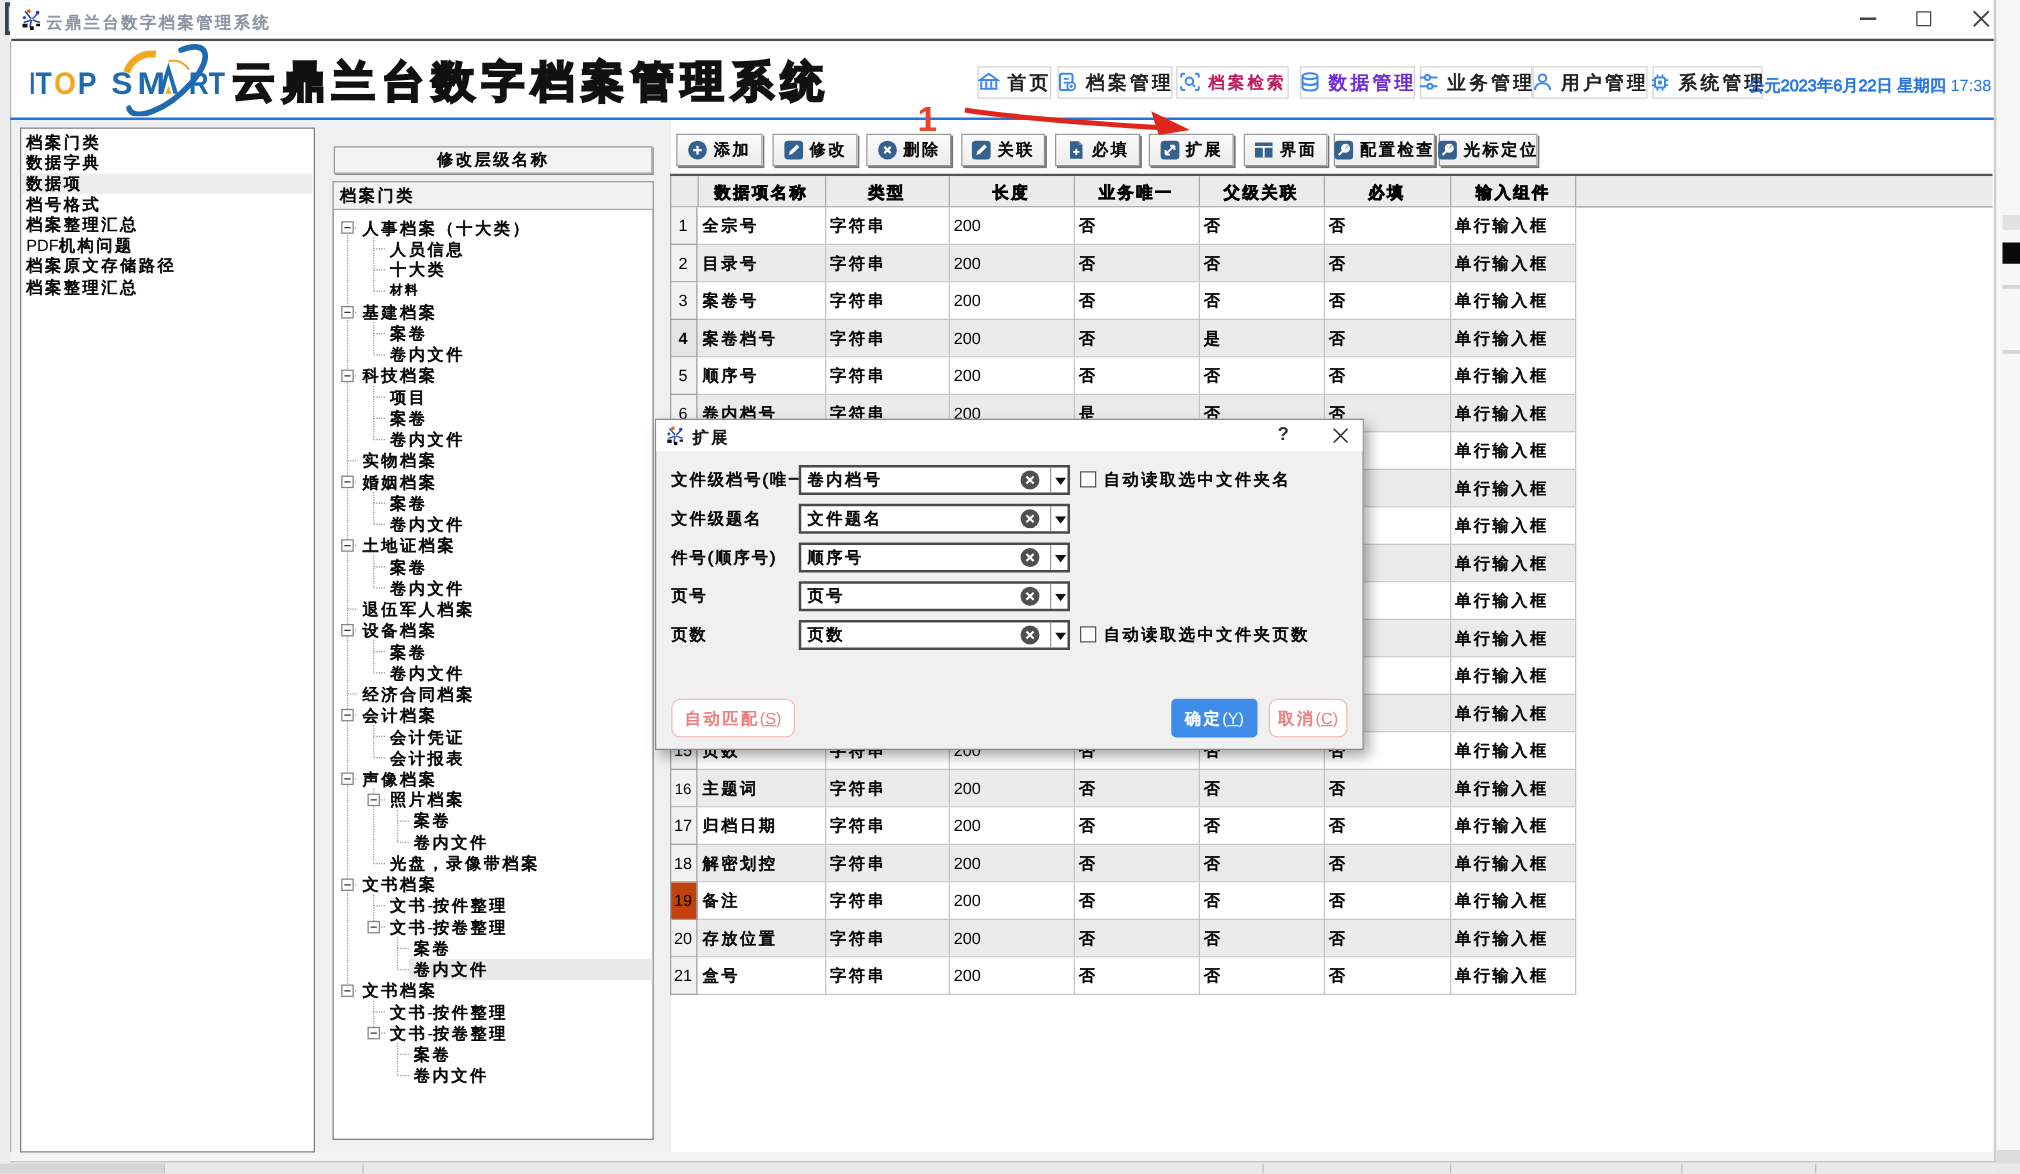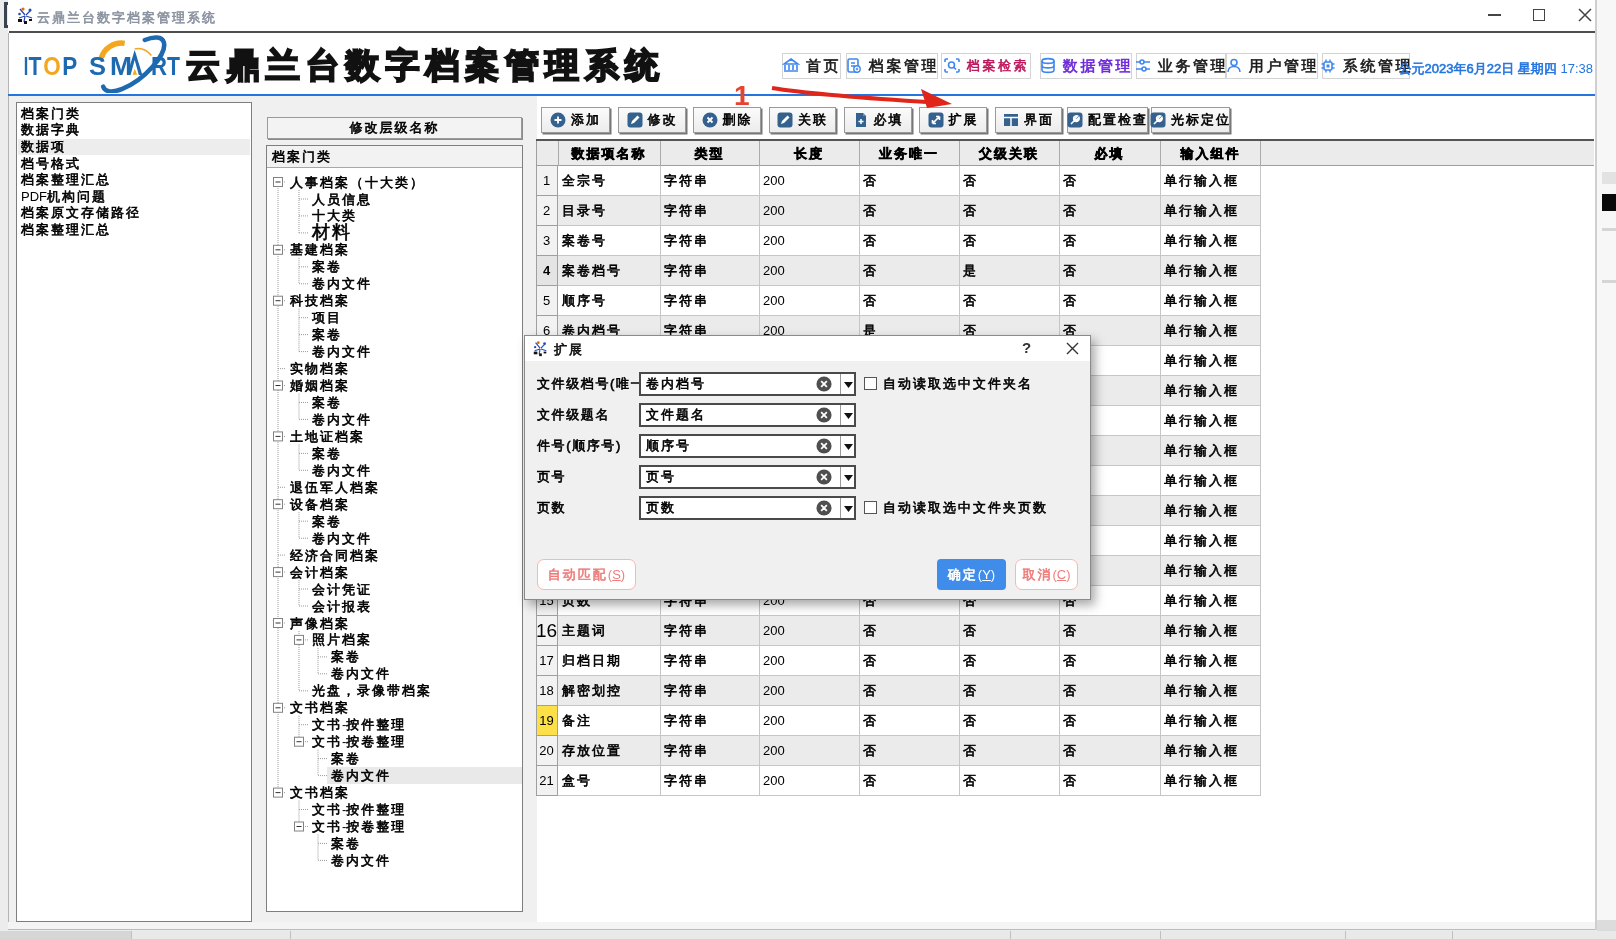--- a/index.html
+++ b/index.html
@@ -142,21 +142,21 @@
 <div class="abs" style="left:18px;top:205.3px;width:232px;height:16.6px;font-size:13px;color:#000;line-height:16.6px;padding-left:3px"><span class="cjk">档案原文存储路径</span></div>
 <div class="abs" style="left:18px;top:221.9px;width:232px;height:16.6px;font-size:13px;color:#000;line-height:16.6px;padding-left:3px"><span class="cjk">档案整理汇总</span></div>
 <div class="abs" style="left:267px;top:117px;width:255px;height:22px;background:#f3f3f3;border:1px solid #9a9a9a;box-shadow:1px 1px 0 #8a8a8a;font-size:13px;display:flex;align-items:center;justify-content:center">
     <span class="cjk">修改层级名称</span>
   </div>
 <div class="abs" style="left:266px;top:145px;width:257px;height:767px;background:#fff;border:1px solid #7e7e7e"></div>
 <div class="abs" style="left:267px;top:146px;width:255px;height:22px;background:#f2f2f2;border-bottom:1px solid #a8a8a8;font-size:13px;line-height:22px;padding-left:5px"><span class="cjk">档案门类</span></div>
 <div class="abs" style="left:290px;top:173.5px;height:17px;font-size:13px;line-height:17px;white-space:nowrap"><span class="cjk">人事档案（十大类）</span></div>
 <div class="abs" style="left:312px;top:190.5px;height:17px;font-size:13px;line-height:17px;white-space:nowrap"><span class="cjk">人员信息</span></div>
 <div class="abs" style="left:312px;top:207.4px;height:17px;font-size:13px;line-height:17px;white-space:nowrap"><span class="cjk">十大类</span></div>
-<div class="abs" style="left:312px;top:224.4px;height:17px;font-size:18px;line-height:17px;white-space:nowrap"><span class="cjk">材料</span></div>
+<div class="abs" style="left:312px;top:224.4px;height:17px;font-size:10px;line-height:17px;white-space:nowrap"><span class="cjk">材料</span></div>
 <div class="abs" style="left:290px;top:241.3px;height:17px;font-size:13px;line-height:17px;white-space:nowrap"><span class="cjk">基建档案</span></div>
 <div class="abs" style="left:312px;top:258.3px;height:17px;font-size:13px;line-height:17px;white-space:nowrap"><span class="cjk">案卷</span></div>
 <div class="abs" style="left:312px;top:275.3px;height:17px;font-size:13px;line-height:17px;white-space:nowrap"><span class="cjk">卷内文件</span></div>
 <div class="abs" style="left:290px;top:292.2px;height:17px;font-size:13px;line-height:17px;white-space:nowrap"><span class="cjk">科技档案</span></div>
 <div class="abs" style="left:312px;top:309.2px;height:17px;font-size:13px;line-height:17px;white-space:nowrap"><span class="cjk">项目</span></div>
 <div class="abs" style="left:312px;top:326.1px;height:17px;font-size:13px;line-height:17px;white-space:nowrap"><span class="cjk">案卷</span></div>
 <div class="abs" style="left:312px;top:343.1px;height:17px;font-size:13px;line-height:17px;white-space:nowrap"><span class="cjk">卷内文件</span></div>
 <div class="abs" style="left:290px;top:360.1px;height:17px;font-size:13px;line-height:17px;white-space:nowrap"><span class="cjk">实物档案</span></div>
 <div class="abs" style="left:290px;top:377.0px;height:17px;font-size:13px;line-height:17px;white-space:nowrap"><span class="cjk">婚姻档案</span></div>
 <div class="abs" style="left:312px;top:394.0px;height:17px;font-size:13px;line-height:17px;white-space:nowrap"><span class="cjk">案卷</span></div>
@@ -600,21 +600,21 @@
 <div class="abs" style="left:859px;top:586px;width:100px;height:30px;font-size:13px;line-height:30px;padding-left:4px;overflow:hidden;white-space:nowrap"><span class="cjk">否</span></div>
 <div class="abs" style="left:859px;top:586px;width:1px;height:30px;background:#c6c6c6"></div>
 <div class="abs" style="left:959px;top:586px;width:100px;height:30px;font-size:13px;line-height:30px;padding-left:4px;overflow:hidden;white-space:nowrap"><span class="cjk">否</span></div>
 <div class="abs" style="left:959px;top:586px;width:1px;height:30px;background:#c6c6c6"></div>
 <div class="abs" style="left:1059px;top:586px;width:101px;height:30px;font-size:13px;line-height:30px;padding-left:4px;overflow:hidden;white-space:nowrap"><span class="cjk">否</span></div>
 <div class="abs" style="left:1059px;top:586px;width:1px;height:30px;background:#c6c6c6"></div>
 <div class="abs" style="left:1160px;top:586px;width:101px;height:30px;font-size:13px;line-height:30px;padding-left:4px;overflow:hidden;white-space:nowrap"><span class="cjk">单行输入框</span></div>
 <div class="abs" style="left:1160px;top:586px;width:1px;height:30px;background:#c6c6c6"></div>
 <div class="abs" style="left:1260px;top:586px;width:1px;height:30px;background:#c6c6c6"></div>
 <div class="abs" style="left:536px;top:616px;width:725px;height:30px;background:#ebebeb;border-bottom:1px solid #c6c6c6"></div>
-<div class="abs" style="left:536px;top:616px;width:22px;height:30px;background:#f2f2f2;border-right:1px solid #9f9f9f;border-bottom:1px solid #9f9f9f;font-size:19px;font-weight:normal;display:flex;align-items:center;justify-content:center">16</div>
+<div class="abs" style="left:536px;top:616px;width:22px;height:30px;background:#f2f2f2;border-right:1px solid #9f9f9f;border-bottom:1px solid #9f9f9f;font-size:12px;font-weight:normal;display:flex;align-items:center;justify-content:center">16</div>
 <div class="abs" style="left:558px;top:616px;width:102px;height:30px;font-size:13px;line-height:30px;padding-left:4px;overflow:hidden;white-space:nowrap"><span class="cjk">主题词</span></div>
 <div class="abs" style="left:660px;top:616px;width:99px;height:30px;font-size:13px;line-height:30px;padding-left:4px;overflow:hidden;white-space:nowrap"><span class="cjk">字符串</span></div>
 <div class="abs" style="left:660px;top:616px;width:1px;height:30px;background:#c6c6c6"></div>
 <div class="abs" style="left:759px;top:616px;width:100px;height:30px;font-size:13px;line-height:30px;padding-left:4px;overflow:hidden;white-space:nowrap">200</div>
 <div class="abs" style="left:759px;top:616px;width:1px;height:30px;background:#c6c6c6"></div>
 <div class="abs" style="left:859px;top:616px;width:100px;height:30px;font-size:13px;line-height:30px;padding-left:4px;overflow:hidden;white-space:nowrap"><span class="cjk">否</span></div>
 <div class="abs" style="left:859px;top:616px;width:1px;height:30px;background:#c6c6c6"></div>
 <div class="abs" style="left:959px;top:616px;width:100px;height:30px;font-size:13px;line-height:30px;padding-left:4px;overflow:hidden;white-space:nowrap"><span class="cjk">否</span></div>
 <div class="abs" style="left:959px;top:616px;width:1px;height:30px;background:#c6c6c6"></div>
 <div class="abs" style="left:1059px;top:616px;width:101px;height:30px;font-size:13px;line-height:30px;padding-left:4px;overflow:hidden;white-space:nowrap"><span class="cjk">否</span></div>
@@ -648,21 +648,21 @@
 <div class="abs" style="left:859px;top:676px;width:100px;height:30px;font-size:13px;line-height:30px;padding-left:4px;overflow:hidden;white-space:nowrap"><span class="cjk">否</span></div>
 <div class="abs" style="left:859px;top:676px;width:1px;height:30px;background:#c6c6c6"></div>
 <div class="abs" style="left:959px;top:676px;width:100px;height:30px;font-size:13px;line-height:30px;padding-left:4px;overflow:hidden;white-space:nowrap"><span class="cjk">否</span></div>
 <div class="abs" style="left:959px;top:676px;width:1px;height:30px;background:#c6c6c6"></div>
 <div class="abs" style="left:1059px;top:676px;width:101px;height:30px;font-size:13px;line-height:30px;padding-left:4px;overflow:hidden;white-space:nowrap"><span class="cjk">否</span></div>
 <div class="abs" style="left:1059px;top:676px;width:1px;height:30px;background:#c6c6c6"></div>
 <div class="abs" style="left:1160px;top:676px;width:101px;height:30px;font-size:13px;line-height:30px;padding-left:4px;overflow:hidden;white-space:nowrap"><span class="cjk">单行输入框</span></div>
 <div class="abs" style="left:1160px;top:676px;width:1px;height:30px;background:#c6c6c6"></div>
 <div class="abs" style="left:1260px;top:676px;width:1px;height:30px;background:#c6c6c6"></div>
 <div class="abs" style="left:536px;top:706px;width:725px;height:30px;background:#fff;border-bottom:1px solid #c6c6c6"></div>
-<div class="abs" style="left:536px;top:706px;width:22px;height:30px;background:#fde047;border-right:1px solid #9f9f9f;border-bottom:1px solid #9f9f9f;font-size:13px;font-weight:normal;display:flex;align-items:center;justify-content:center">19</div>
+<div class="abs" style="left:536px;top:706px;width:22px;height:30px;background:#c2410c;border-right:1px solid #9f9f9f;border-bottom:1px solid #9f9f9f;font-size:13px;font-weight:normal;display:flex;align-items:center;justify-content:center">19</div>
 <div class="abs" style="left:558px;top:706px;width:102px;height:30px;font-size:13px;line-height:30px;padding-left:4px;overflow:hidden;white-space:nowrap"><span class="cjk">备注</span></div>
 <div class="abs" style="left:660px;top:706px;width:99px;height:30px;font-size:13px;line-height:30px;padding-left:4px;overflow:hidden;white-space:nowrap"><span class="cjk">字符串</span></div>
 <div class="abs" style="left:660px;top:706px;width:1px;height:30px;background:#c6c6c6"></div>
 <div class="abs" style="left:759px;top:706px;width:100px;height:30px;font-size:13px;line-height:30px;padding-left:4px;overflow:hidden;white-space:nowrap">200</div>
 <div class="abs" style="left:759px;top:706px;width:1px;height:30px;background:#c6c6c6"></div>
 <div class="abs" style="left:859px;top:706px;width:100px;height:30px;font-size:13px;line-height:30px;padding-left:4px;overflow:hidden;white-space:nowrap"><span class="cjk">否</span></div>
 <div class="abs" style="left:859px;top:706px;width:1px;height:30px;background:#c6c6c6"></div>
 <div class="abs" style="left:959px;top:706px;width:100px;height:30px;font-size:13px;line-height:30px;padding-left:4px;overflow:hidden;white-space:nowrap"><span class="cjk">否</span></div>
 <div class="abs" style="left:959px;top:706px;width:1px;height:30px;background:#c6c6c6"></div>
 <div class="abs" style="left:1059px;top:706px;width:101px;height:30px;font-size:13px;line-height:30px;padding-left:4px;overflow:hidden;white-space:nowrap"><span class="cjk">否</span></div>

